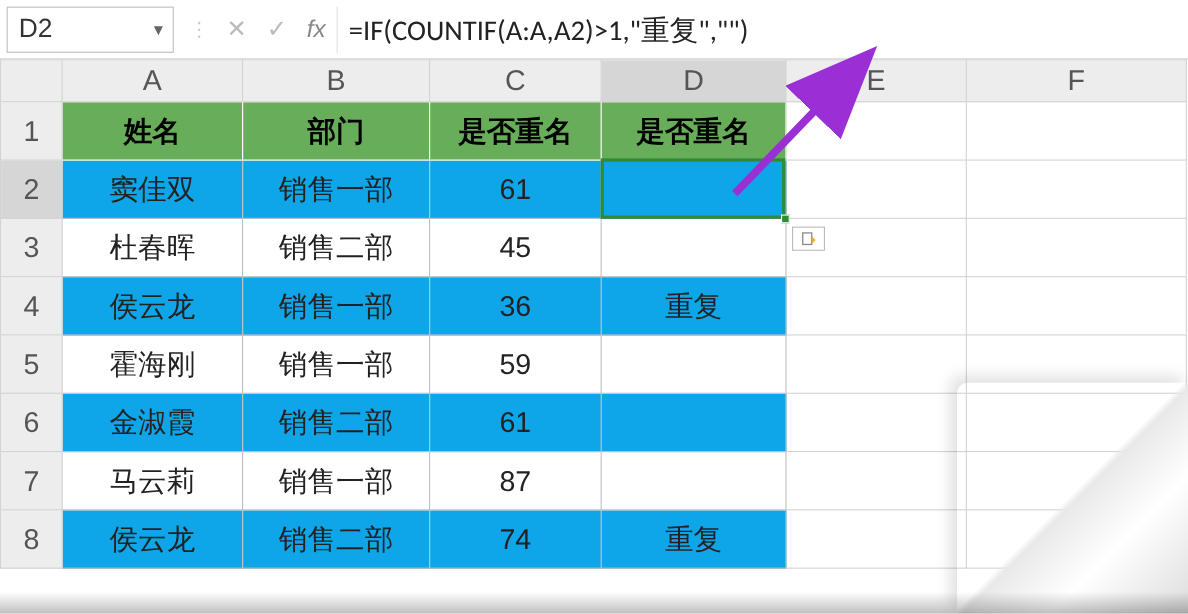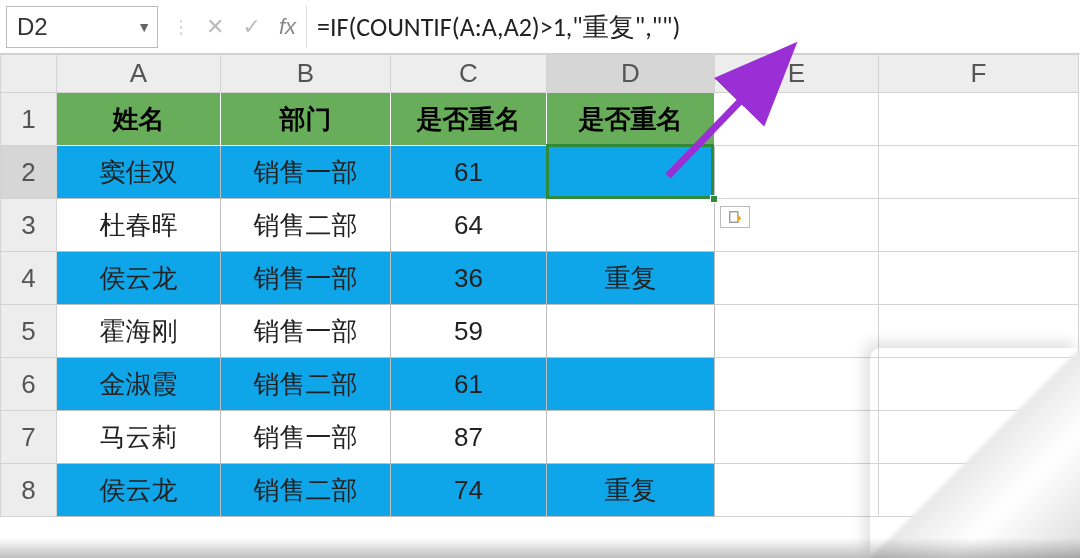--- a/index.html
+++ b/index.html
@@ -202,21 +202,21 @@
     <td class="data-B stripe">销售一部</td>
     <td class="data-C stripe">61</td>
     <td class="data-D stripe"></td>
     <td></td>
     <td></td>
   </tr>
   <tr>
     <th class="row-hdr th-rows">3</th>
     <td class="data-A">杜春晖</td>
     <td class="data-B">销售二部</td>
-    <td class="data-C">64</td>
+    <td class="data-C">45</td>
     <td class="data-D"></td>
     <td></td>
     <td></td>
   </tr>
   <tr>
     <th class="row-hdr th-rows">4</th>
     <td class="data-A stripe">侯云龙</td>
     <td class="data-B stripe">销售一部</td>
     <td class="data-C stripe">36</td>
     <td class="data-D stripe">重复</td>

